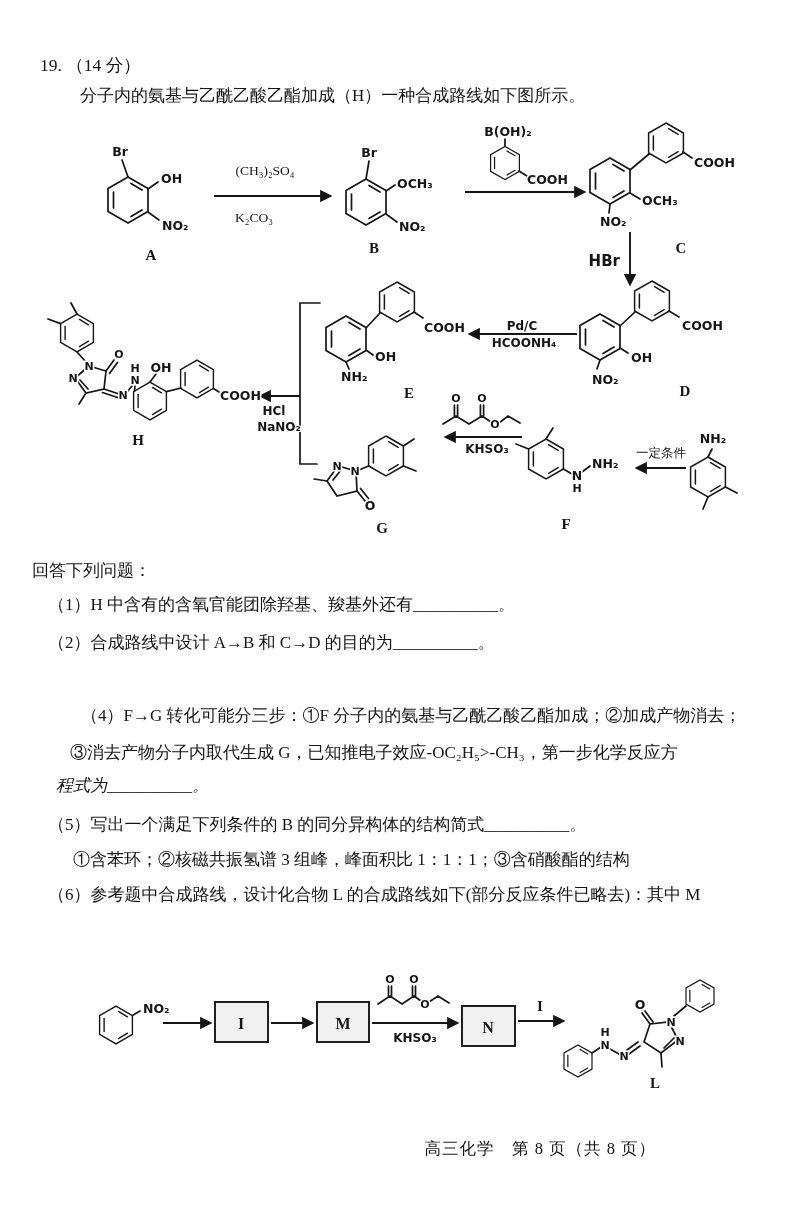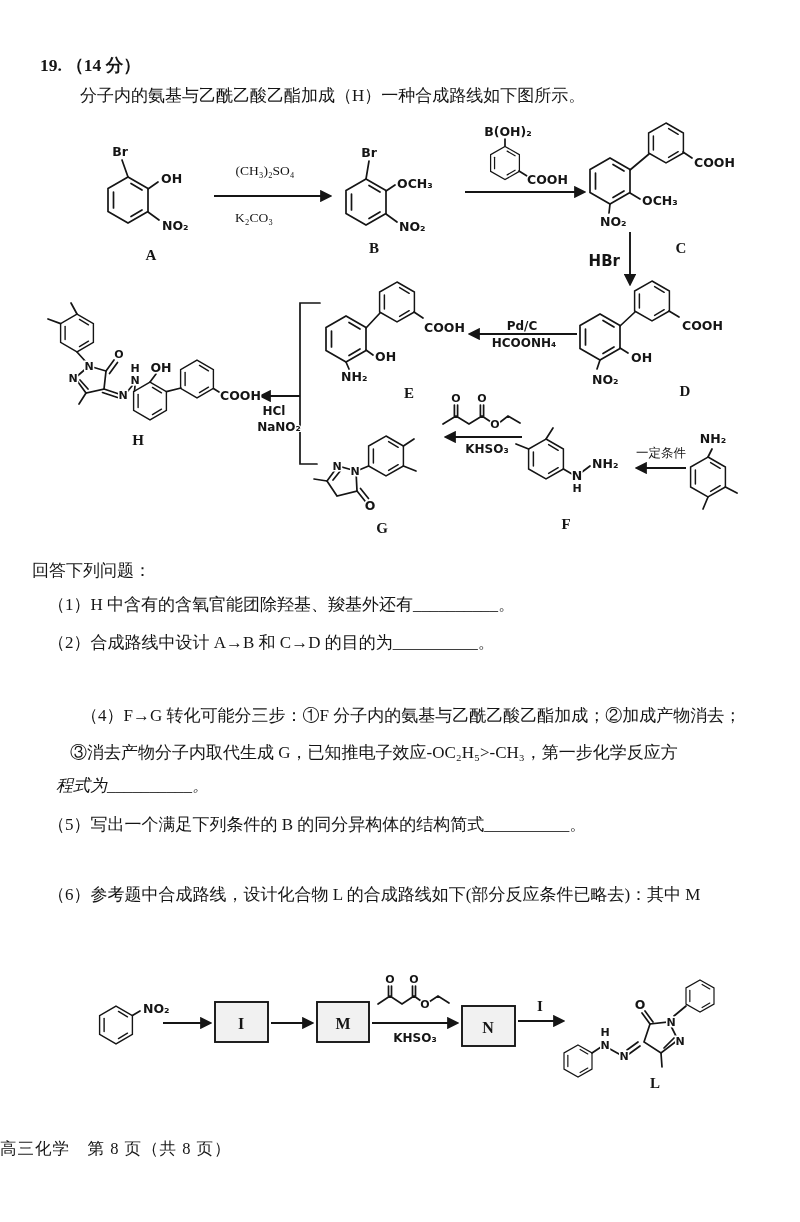--- a/index.html
+++ b/index.html
@@ -1,20 +1,20 @@
 <!DOCTYPE html>
 <html><head>
 <meta charset="utf-8">
 <style>
   html,body{margin:0;padding:0;background:#e8e8e8;}
   .page{position:relative;width:800px;height:1222px;background:#fff;margin:0 auto;
         font-family:"Liberation Serif","DejaVu Serif",serif;color:#151515;overflow:hidden;}
   .t{position:absolute;font-size:17px;line-height:1.25;white-space:nowrap;}
-  .t.big{font-size:17.5px;font-weight:bold;}
-  .footer{position:absolute;left:0;width:656px;text-align:left;font-size:16.5px;letter-spacing:1px;}
+  .t.big{font-size:17.5px;}
+  .footer{position:absolute;left:0;width:656px;text-align:right;font-size:16.5px;letter-spacing:1px;}
   svg.scheme{position:absolute;left:0;top:0;}
   .bd{stroke:#151515;stroke-width:1.7;fill:none;stroke-linecap:round;}
   .ar{stroke:#151515;stroke-width:1.9;fill:none;}
   .bx{fill:#f1f1f1;stroke:#151515;stroke-width:1.9;}
   text{fill:#151515;}
   .al{font:700 12.5px "DejaVu Sans",sans-serif;paint-order:stroke;stroke:#fff;stroke-width:3px;}
   .aln{font:700 11px "DejaVu Sans",sans-serif;paint-order:stroke;stroke:#fff;stroke-width:3px;}
   .rg{font:13.5px "Liberation Serif","DejaVu Serif",serif;}
   .rgb{font:700 12px "DejaVu Sans",sans-serif;paint-order:stroke;stroke:#fff;stroke-width:2px;}
   .cl{font:700 15px "Liberation Serif","DejaVu Serif",serif;}
@@ -29,20 +29,21 @@
 
   <div class="t big" style="left:40px;top:55px;">19. （14 分）</div>
   <div class="t" style="left:80px;top:85px;">分子内的氨基与乙酰乙酸乙酯加成（H）一种合成路线如下图所示。</div>
   <div class="t" style="left:32px;top:560px;">回答下列问题：</div>
   <div class="t" style="left:48px;top:594px;">（1）H 中含有的含氧官能团除羟基、羧基外还有__________。</div>
   <div class="t" style="left:48px;top:632px;">（2）合成路线中设计 A→B 和 C→D 的目的为__________。</div>
   <div class="t" style="left:48px;top:705px;margin-left:33px;">（4）F→G 转化可能分三步：①F 分子内的氨基与乙酰乙酸乙酯加成；②加成产物消去；</div>
   <div class="t" style="left:70px;top:742px;">③消去产物分子内取代生成 G，已知推电子效应-OC₂H₅&gt;-CH₃，第一步化学反应方</div>
   <div class="t" style="left:56px;top:775px;font-style:italic;">程式为__________。</div>
   <div class="t" style="left:48px;top:814px;">（5）写出一个满足下列条件的 B 的同分异构体的结构简式__________。</div>
+  <div class="t" style="left:73px;top:849px;">①含苯环；②核磁共振氢谱 3 组峰，峰面积比 1：1：1；③含硝酸酯的结构</div>
   <div class="t" style="left:48px;top:884px;">（6）参考题中合成路线，设计化合物 L 的合成路线如下(部分反应条件已略去)：其中 M</div>
   <div class="footer" style="top:1138px;">高三化学　第 8 页（共 8 页）</div>
 
   <svg class="scheme" width="800" height="1222" viewBox="0 0 800 1222">
     <defs>
       <marker id="ah" viewBox="0 0 10 10" refX="8" refY="5" markerWidth="6.5" markerHeight="6.5" orient="auto">
         <path d="M0,0 L10,5 L0,10 z" fill="#151515"></path>
       </marker>
       <g id="hex" stroke="#151515" stroke-width="1.7" fill="none">
         <polygon points="0,-23 20,-11.5 20,11.5 0,23 -20,11.5 -20,-11.5"></polygon>

